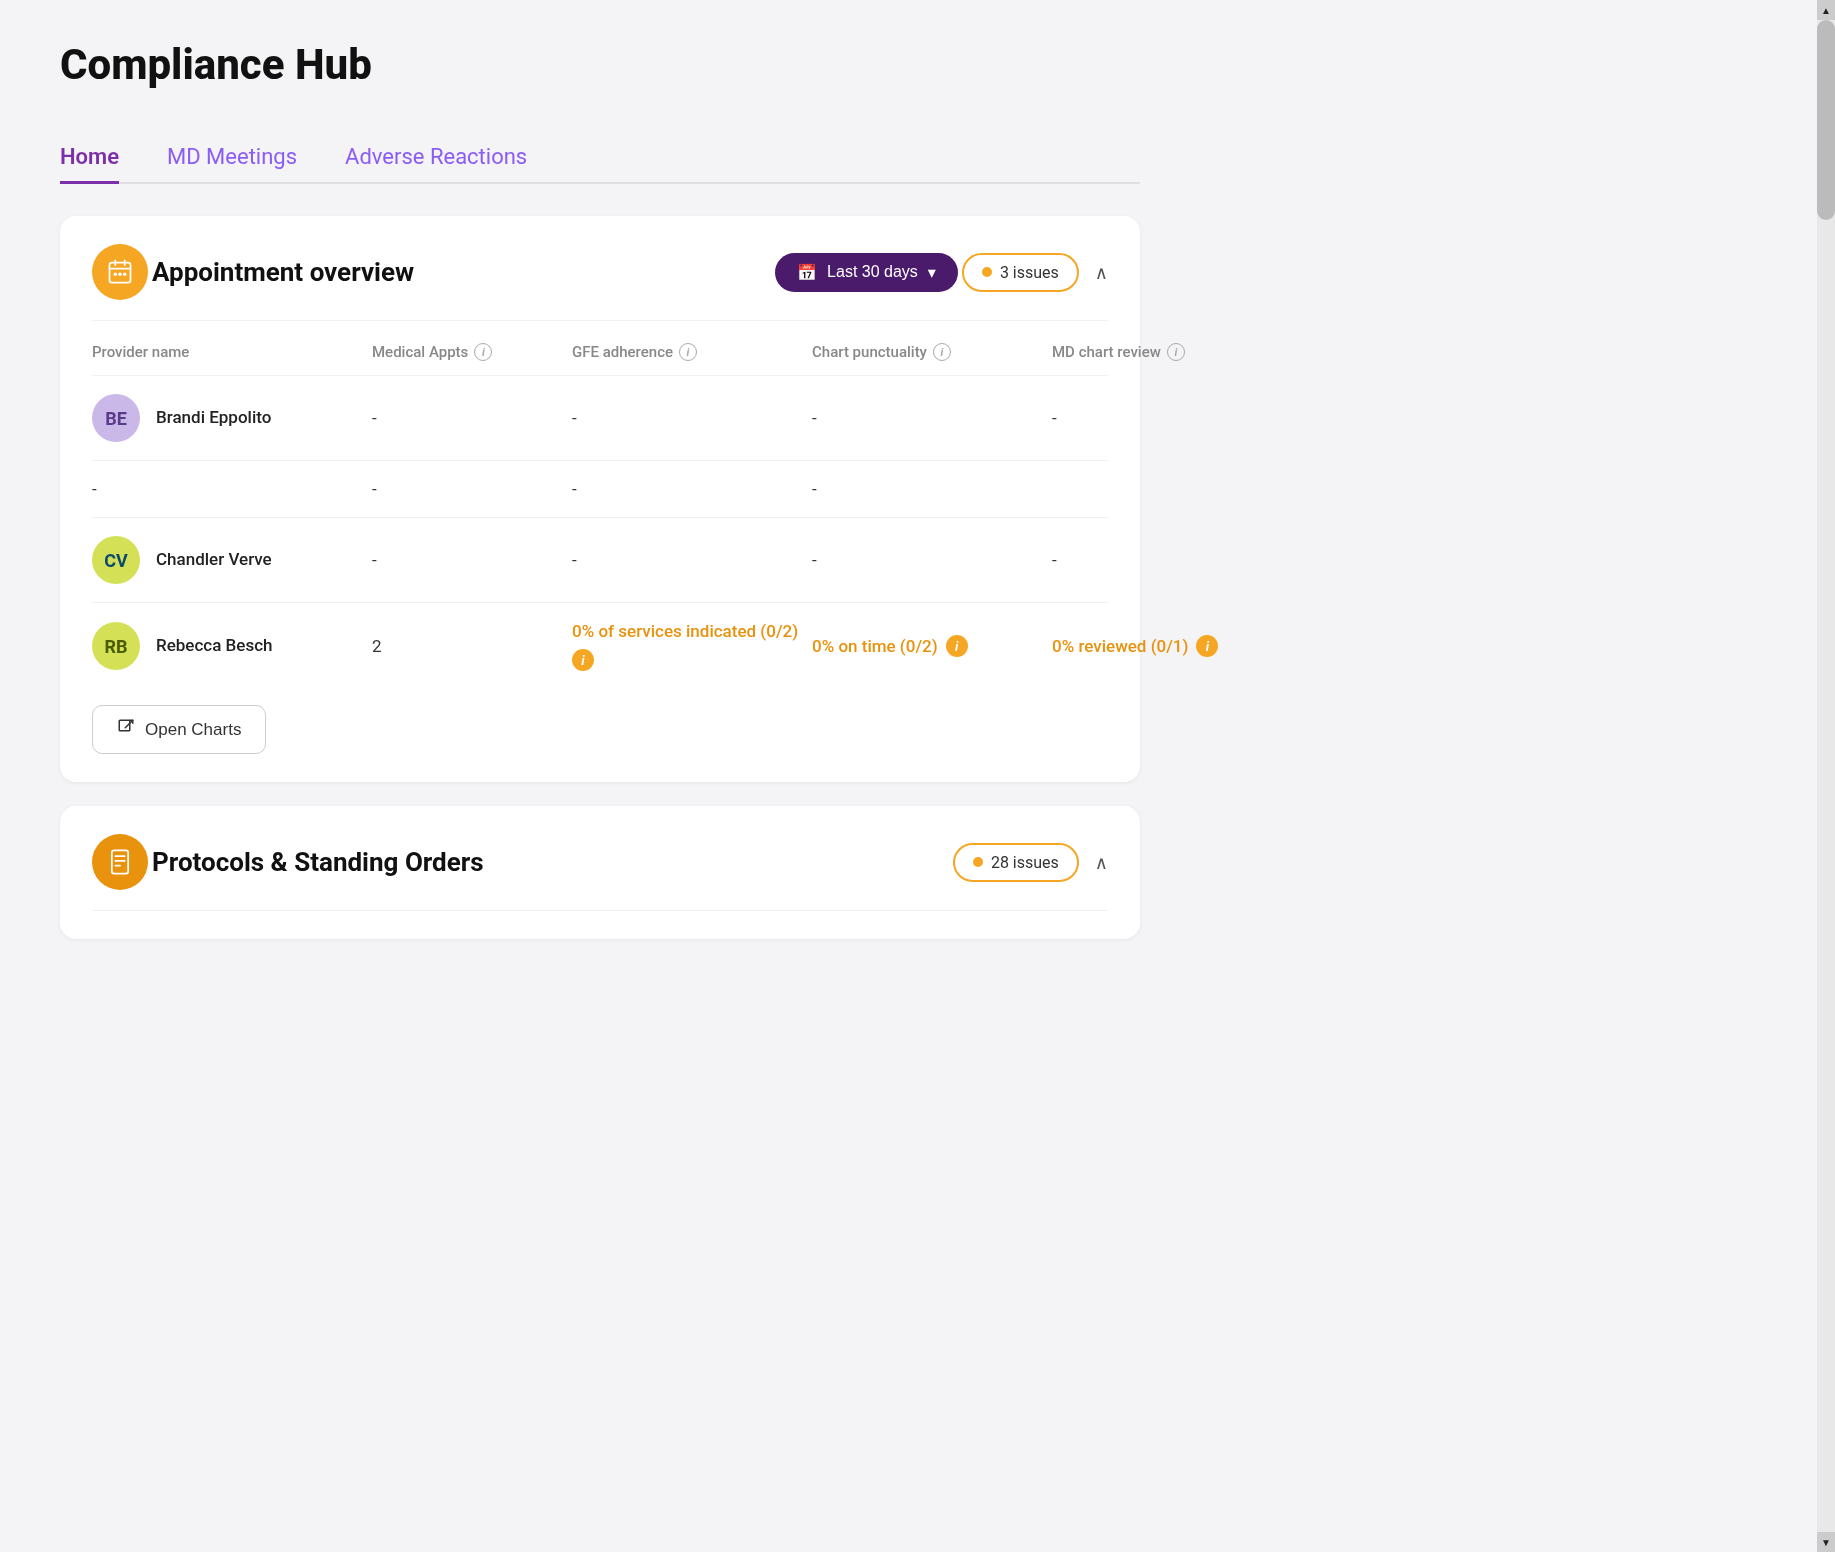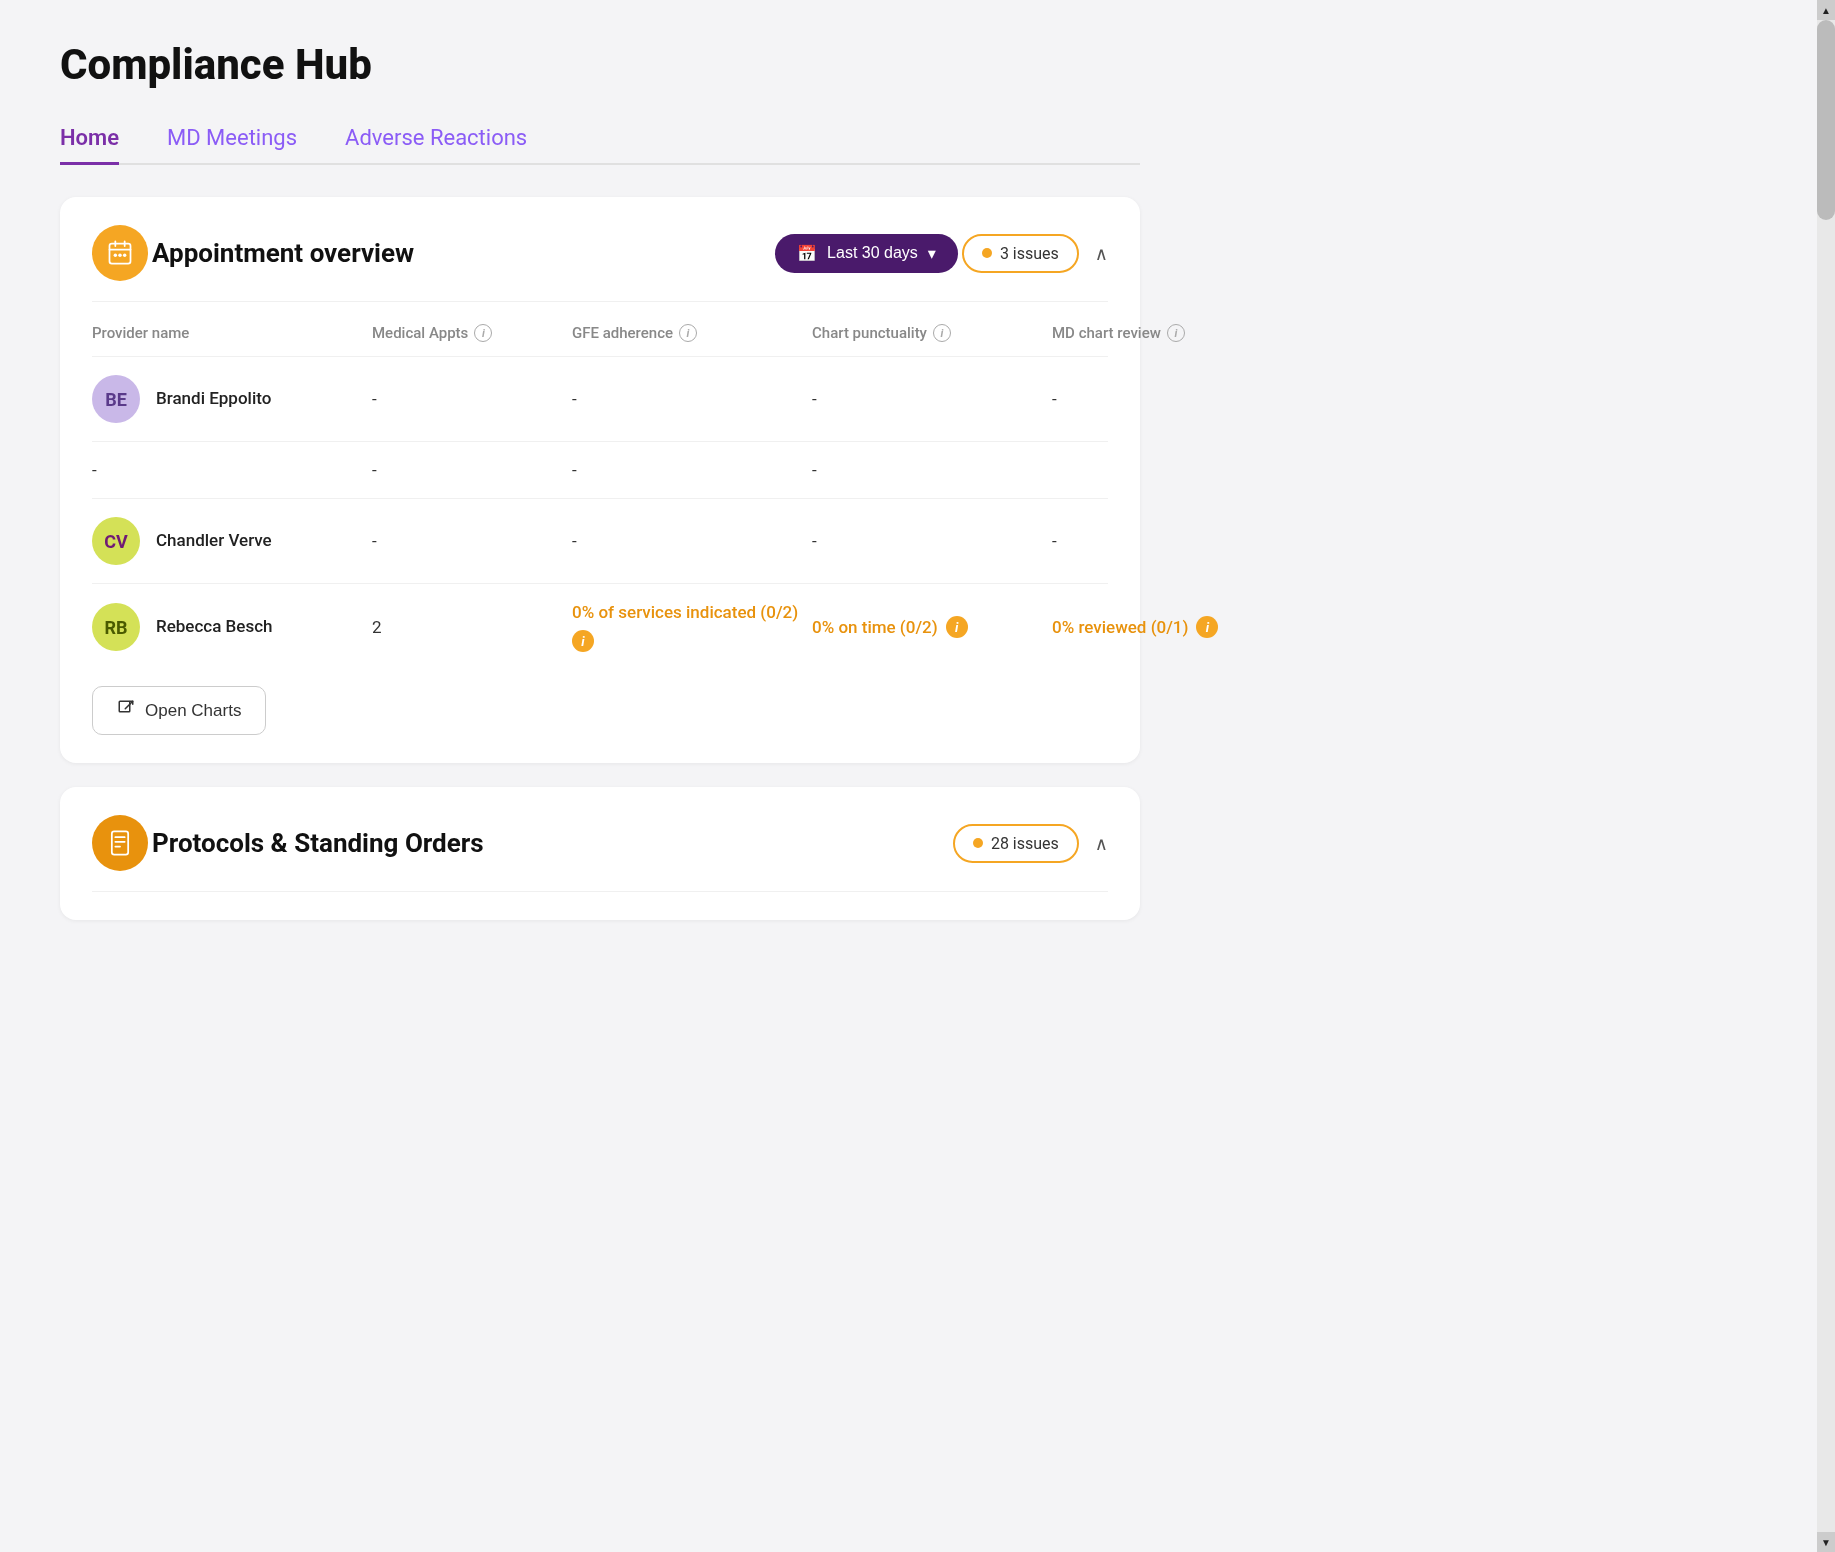--- a/index.html
+++ b/index.html
@@ -16,21 +16,21 @@
 
     .main-content {
       padding: 40px 60px;
       max-width: 1200px;
     }
 
     .page-title {
       font-size: 42px;
       font-weight: 800;
       color: #111;
-      margin-bottom: 36px;
+      margin-bottom: 55px;
     }
 
     
     .tabs {
       display: flex;
       gap: 48px;
       margin-bottom: 32px;
       border-bottom: 2px solid #e0e0e0;
     }
 
@@ -189,21 +189,21 @@
       align-items: center;
       justify-content: center;
       font-size: 18px;
       font-weight: 700;
       color: #333;
       flex-shrink: 0;
     }
 
     .avatar.purple-light { background: #c9b8e8; color: #5a3a8a; }
     .avatar.yellow-green { background: #d4e157; color: #4a5b00; }
-    .avatar.yellow-green2 { background: #d4e157; color: #701a75; }
+    .avatar.yellow-green2 { background: #d4e157; color: #0c4a6e; }
     .avatar.yellow-green3 { background: #d4e157; color: #4a5b00; }
 
     .provider-name {
       font-size: 17px;
       font-weight: 500;
       color: #222;
       line-height: 1.4;
     }
 
     .cell-value {

